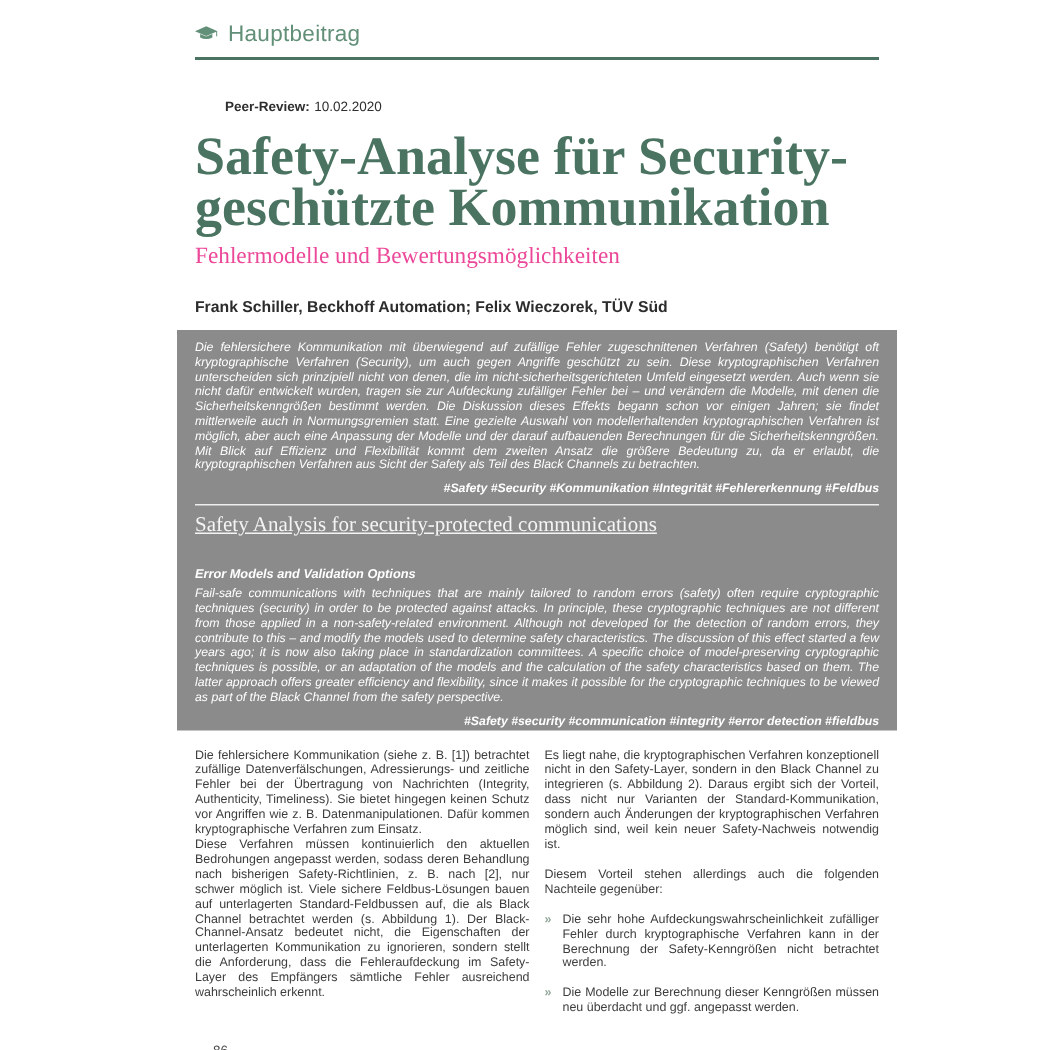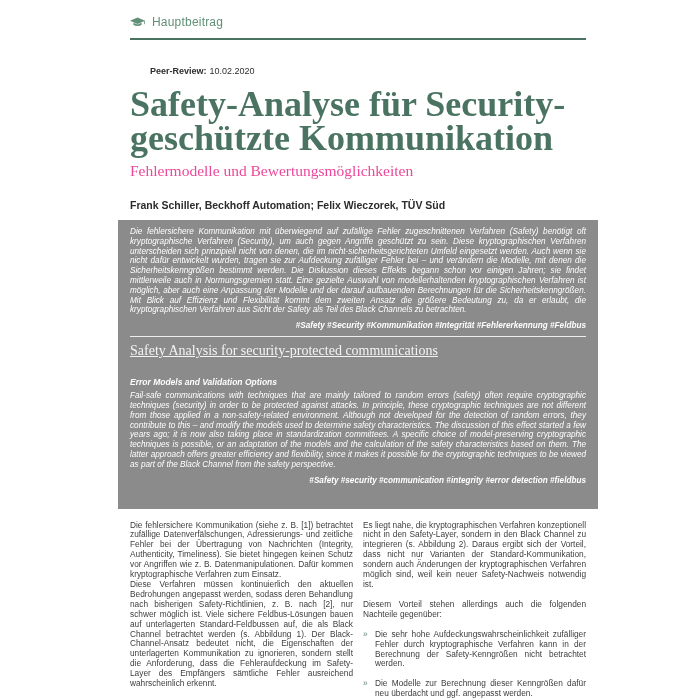--- a/index.html
+++ b/index.html
@@ -17,21 +17,21 @@
     width:700px;height:700px;
     background:#ffffff;
     overflow:hidden;
     font-family:"Liberation Sans",sans-serif;
     color:var(--body-text,#3d3d3d);
   }
   .content{padding:15px 0 0 118px;width:598px;}
 
   .category-row{margin-left:12px;display:flex;align-items:center;gap:7px;height:14px;}
   .cap-icon{display:inline-flex;color:var(--header-green,#618f77);}
-  .category-label{font-size:12px;color:var(--header-green,#618f77);letter-spacing:.2px;}
+  .category-label{font-size:15px;color:var(--header-green,#618f77);letter-spacing:.2px;}
   .header-rule{margin:9px 0 0 12px;width:456px;height:2px;background:var(--accent-green,#4a7461);}
 
   .peer-review{margin:26px 0 0 12px;font-size:9px;color:#2e2e2e;}
   .pr-label{font-weight:bold;padding-left:20px;}
   .pr-date{margin-left:3px;}
 
   .title{
     margin:11px 0 0 12px;width:450px;
     font-family:Liberation Serif, serif;font-weight:600;
     font-size:36px;line-height:34px;
@@ -40,21 +40,21 @@
   .subtitle{
     margin:7px 0 0 12px;
     font-family:"Liberation Serif",serif;font-weight:normal;
     font-size:15.5px;color:#ec4899;
   }
   .authors{margin:19px 0 0 12px;font-size:10.5px;font-weight:bold;color:#2c2c2c;}
 
   .abstract-block{
     margin-top:9px;width:480px;
     background:var(--abstract-gray,#8b8b8b);
-    padding:7px 12px 24px 12px;
+    padding:7px 12px 2px 12px;
     color:var(--abstract-text,#ffffff);
   }
   .abs-text{
     font-size:8.2px;line-height:9.8px;
     font-style:italic;text-align:justify;
     hyphens:auto;-webkit-hyphens:auto;
   }
   .abs-text.en{margin-top:4px;}
   .abs-tags{margin-top:6px;font-size:8.2px;font-weight:bold;font-style:italic;text-align:right;}
   .abs-divider{margin:6px 0;border-top:1px solid rgba(255,255,255,.85);height:0;}
@@ -118,21 +118,21 @@
       </div>
       <div class="col">
         <p lang="de">Es liegt nahe, die kryptographischen Verfahren konzeptionell nicht in den Safety-Layer, sondern in den Black Channel zu integrieren (s. Abbildung 2). Daraus ergibt sich der Vorteil, dass nicht nur Varianten der Standard-Kommunikation, sondern auch Änderungen der kryptographischen Verfahren möglich sind, weil kein neuer Safety-Nachweis notwendig ist.</p>
         <p lang="de" class="gap">Diesem Vorteil stehen allerdings auch die folgenden Nachteile gegenüber:</p>
         <div class="bullet">
           <span class="bullet-marker">»</span>
           <span class="bullet-text" lang="de">Die sehr hohe Aufdeckungswahrscheinlichkeit zufälliger Fehler durch kryptographische Verfahren kann in der Berechnung der Safety-Kenngrößen nicht betrachtet werden.</span>
         </div>
         <div class="bullet">
           <span class="bullet-marker">»</span>
-          <span class="bullet-text" lang="de">Die Modelle zur Berechnung dieser Kenngrößen dafür neu überdacht und ggf. angepasst werden.</span>
+          <span class="bullet-text" lang="de">Die Modelle zur Berechnung dieser Kenngrößen müssen neu überdacht und ggf. angepasst werden.</span>
         </div>
       </div>
     </div>
 
     <div class="page-number">86</div>
 
   </div>
 </div>
 
 </body></html>

